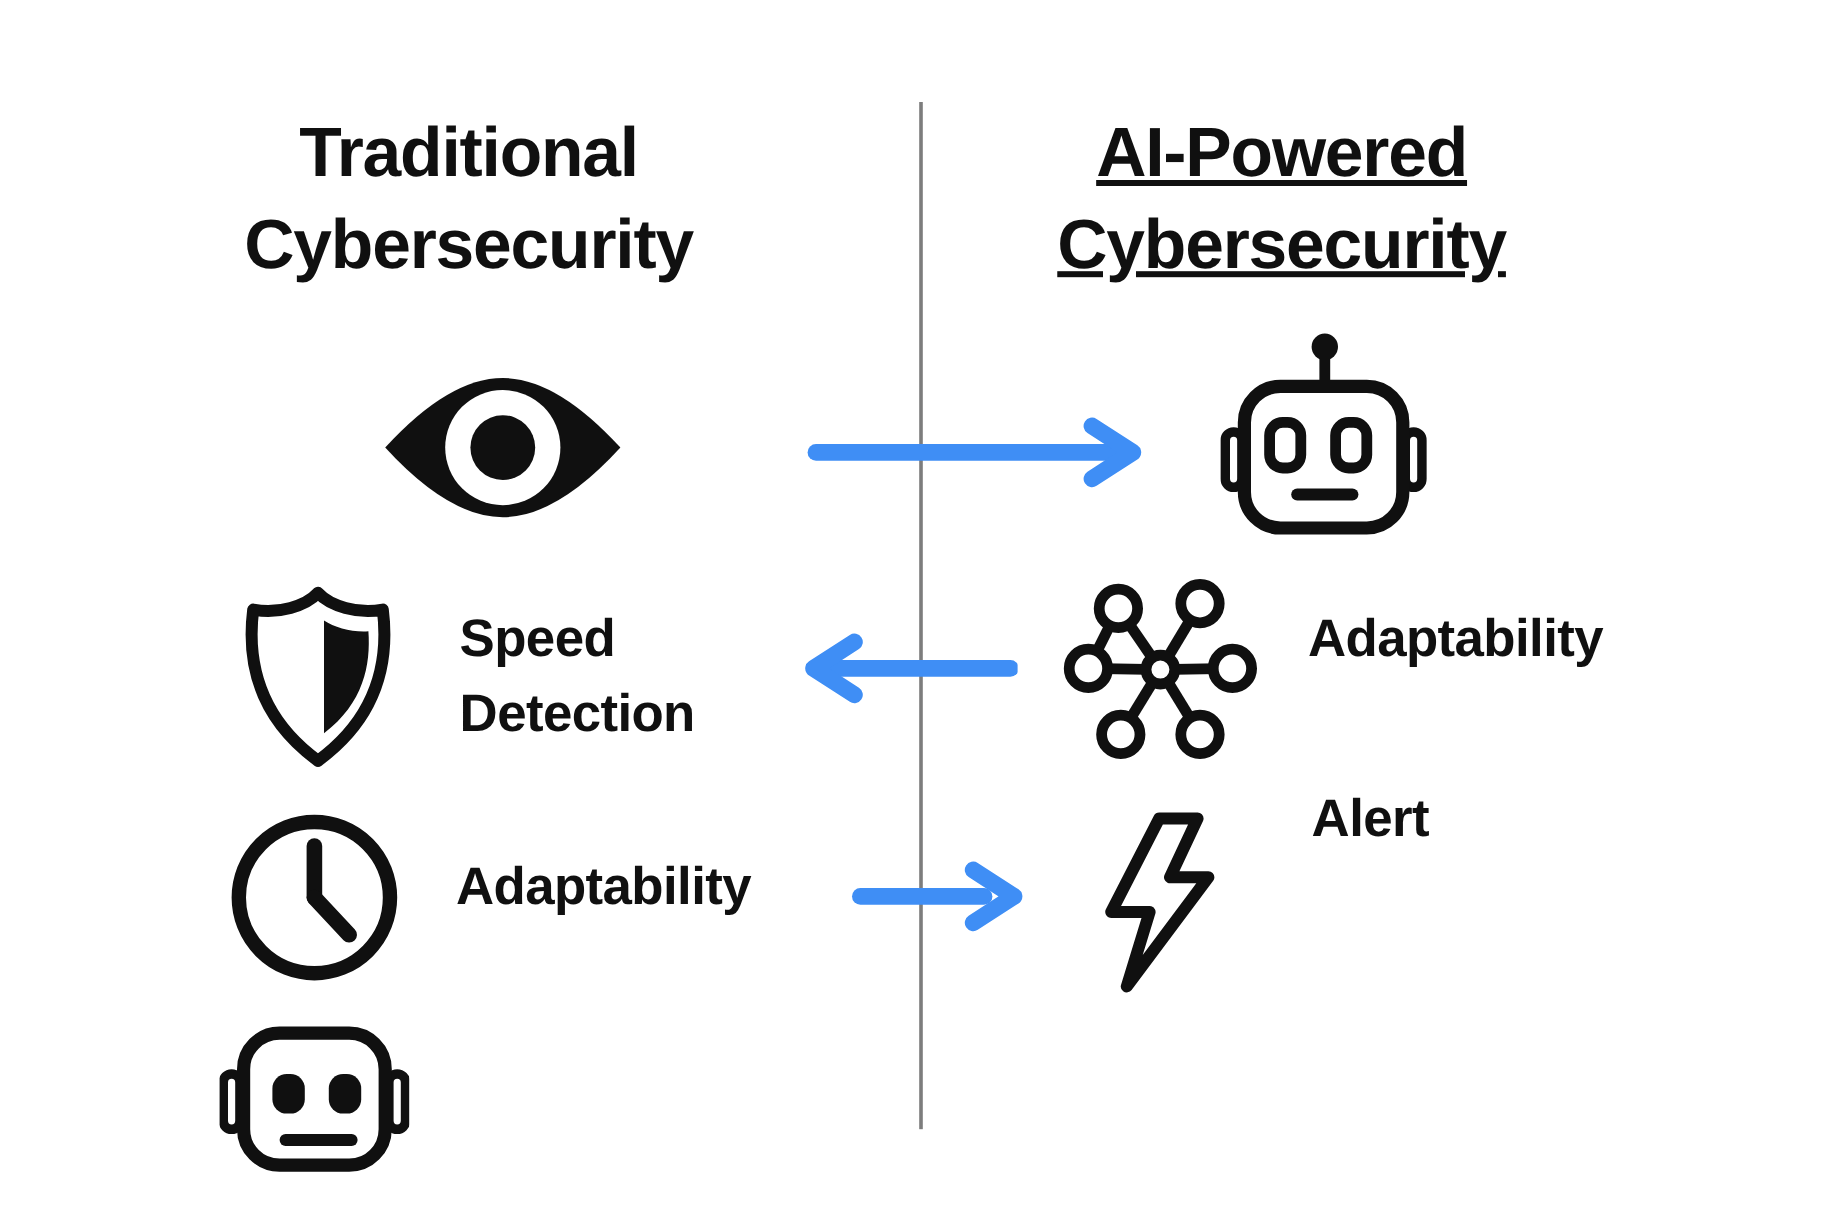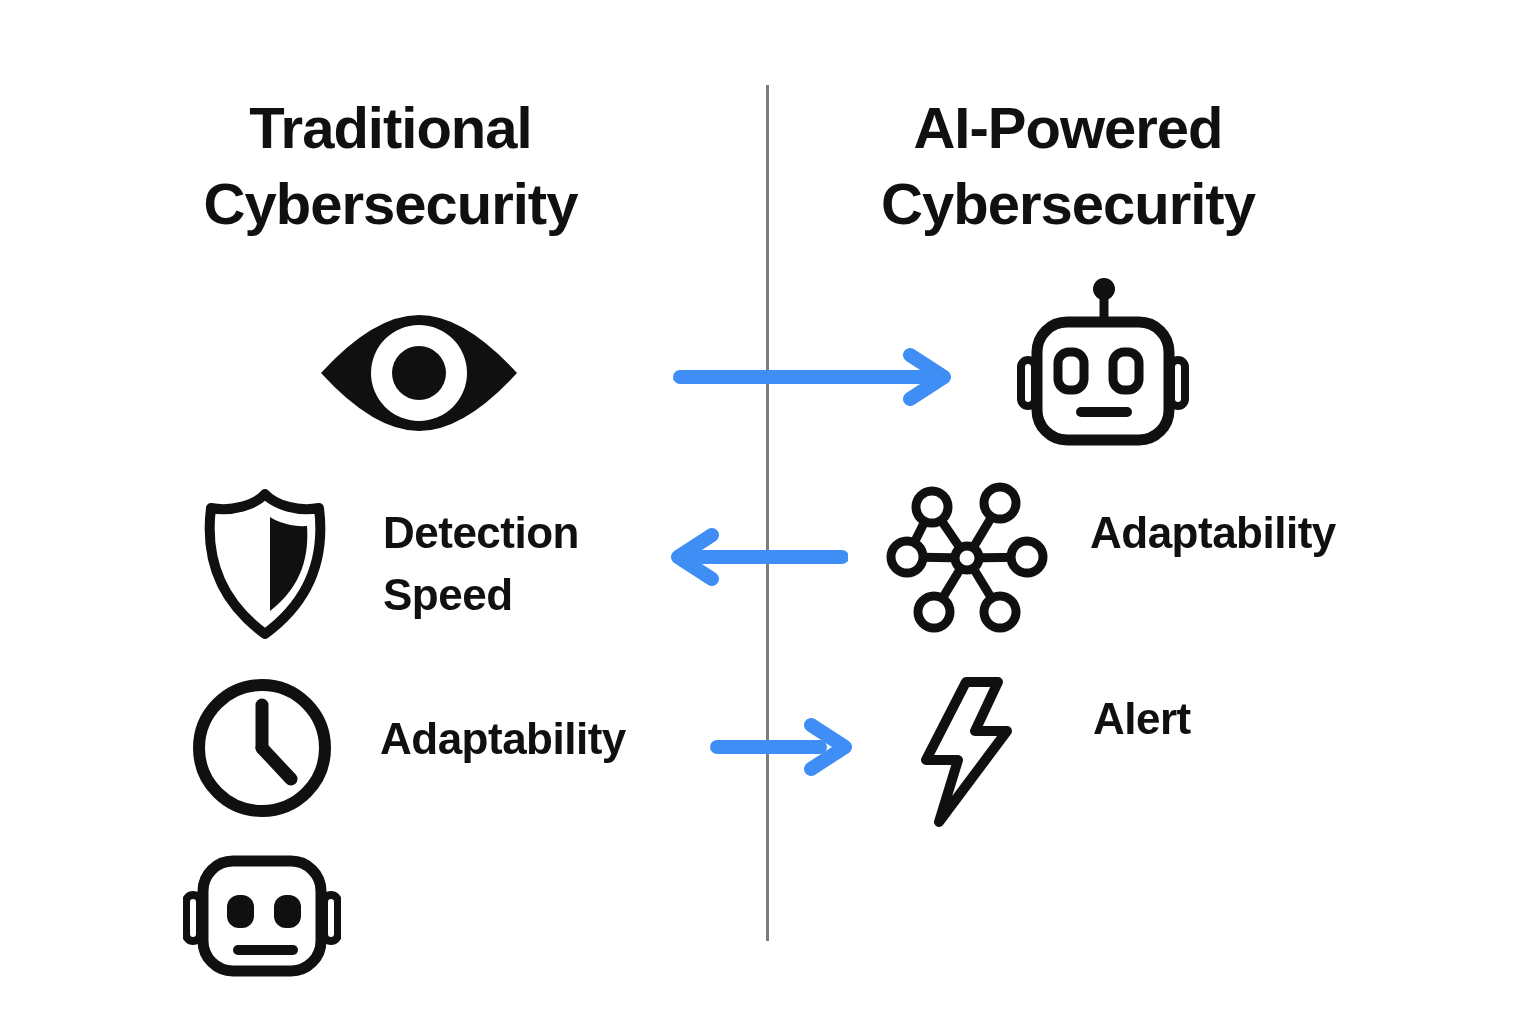--- a/index.html
+++ b/index.html
@@ -47,21 +47,21 @@
 </head>
 <body>
 
 <div class="canvas">
 
   <div class="abs col-title" style="left:138px;top:90px;width:505px;">
     <div>Traditional</div>
     <div>Cybersecurity</div>
   </div>
 
-  <div class="abs col-title" style="left:818px;top:90px;width:500px;">
+  <div class="abs col-title" style="left:818px;top:90px;width:500px;text-decoration:underline;">
     <div>AI-Powered</div>
     <div>Cybersecurity</div>
   </div>
 
   <div class="abs divider" style="left:766px;top:85px;width:3px;height:856px;"></div>
 
   <svg class="abs icon" style="left:318px;top:311px;" width="202" height="124" viewBox="0 0 202 124">
     <path d="M3 62 Q56 4 101 4 Q146 4 199 62 Q146 120 101 120 Q56 120 3 62 Z" fill="currentColor"></path>
     <circle cx="101" cy="62" r="48" fill="#ffffff"></circle>
     <circle cx="101" cy="62" r="27" fill="currentColor"></circle>
@@ -82,22 +82,22 @@
     <rect x="96" y="76" width="26" height="38" rx="11" fill="#ffffff" stroke="currentColor" stroke-width="9"></rect>
     <line x1="64" y1="136" x2="110" y2="136" stroke="currentColor" stroke-width="10" stroke-linecap="round"></line>
   </svg>
 
   <svg class="abs icon" style="left:196px;top:486px;" width="138" height="156" viewBox="0 0 138 156">
     <path d="M69 8 C59 19 36 26 15 22 C10 62 17 110 69 148 C121 110 128 62 123 22 C102 26 79 19 69 8 Z" fill="#ffffff" stroke="currentColor" stroke-width="10" stroke-linejoin="round"></path>
     <path d="M74 31 C83 37 98 41 111 40 C113 68 107 100 74 125 Z" fill="currentColor"></path>
   </svg>
 
   <div class="abs label" style="left:383px;top:502px;">
+    <div>Speed</div>
     <div>Detection</div>
-    <div>Speed</div>
   </div>
 
   <svg class="abs arrow" style="left:666px;top:527px;" width="182" height="60" viewBox="0 0 182 60">
     <line x1="24" y1="30" x2="176" y2="30" stroke="currentColor" stroke-width="14" stroke-linecap="round"></line>
     <polyline points="46,8 12,30 46,52" fill="none" stroke="currentColor" stroke-width="14" stroke-linecap="round" stroke-linejoin="round"></polyline>
   </svg>
 
   <svg class="abs icon" style="left:886px;top:481px;" width="162" height="158" viewBox="0 0 162 158">
     <g stroke="currentColor" stroke-width="9">
       <line x1="81" y1="77" x2="46" y2="26"></line>
@@ -135,21 +135,21 @@
 
   <svg class="abs arrow" style="left:708px;top:717px;" width="145" height="60" viewBox="0 0 145 60">
     <line x1="9" y1="30" x2="112" y2="30" stroke="currentColor" stroke-width="14" stroke-linecap="round"></line>
     <polyline points="103,8 137,30 103,52" fill="none" stroke="currentColor" stroke-width="14" stroke-linecap="round" stroke-linejoin="round"></polyline>
   </svg>
 
   <svg class="abs icon" style="left:914px;top:676px;" width="100" height="152" viewBox="0 0 100 152">
     <path d="M52 6 L84 6 L61 55 L93 55 L25 146 L44 84 L12 84 Z" fill="#ffffff" stroke="currentColor" stroke-width="10" stroke-linejoin="round" stroke-linecap="round"></path>
   </svg>
 
-  <div class="abs label" style="left:1093px;top:688px;">
+  <div class="abs label" style="left:1093px;top:652px;">
     <div>Alert</div>
   </div>
 
   <svg class="abs icon" style="left:183px;top:855px;" width="158" height="122" viewBox="0 0 158 122">
     <rect x="3" y="40" width="14" height="46" rx="7" fill="#ffffff" stroke="currentColor" stroke-width="8"></rect>
     <rect x="141" y="40" width="14" height="46" rx="7" fill="#ffffff" stroke="currentColor" stroke-width="8"></rect>
     <rect x="20" y="6" width="118" height="110" rx="30" fill="#ffffff" stroke="currentColor" stroke-width="11"></rect>
     <rect x="44" y="40" width="27" height="33" rx="12" fill="currentColor"></rect>
     <rect x="91" y="40" width="27" height="33" rx="12" fill="currentColor"></rect>
     <line x1="55" y1="95" x2="110" y2="95" stroke="currentColor" stroke-width="10" stroke-linecap="round"></line>

